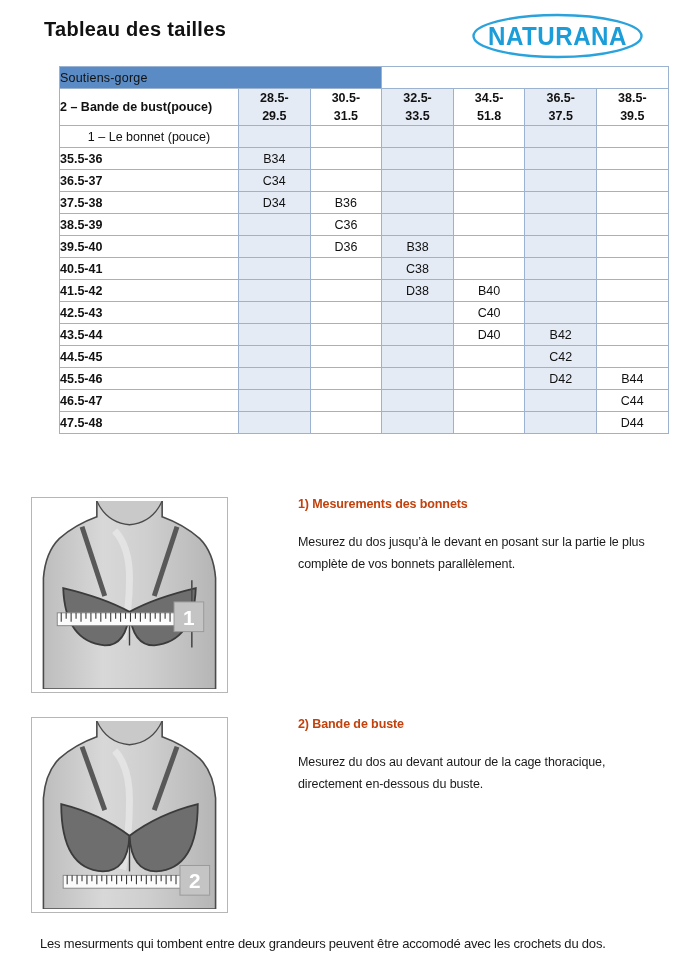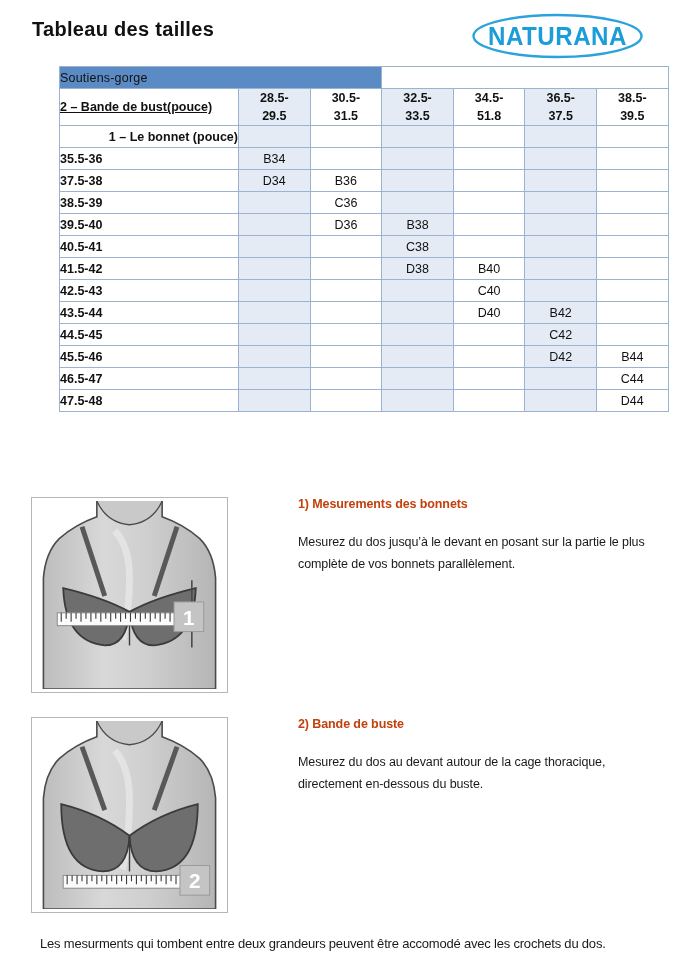--- a/index.html
+++ b/index.html
@@ -13,20 +13,21 @@
     font-family: "Liberation Sans", sans-serif;
     color: #1a1a1a;
     position: relative;
     overflow: hidden;
   }
 
   
   .doc-header {
     position: relative;
     height: 66px;
+    margin-left: 12px;
   }
   .doc-title {
     position: absolute;
     left: 32px;
     top: 18px;
     font-size: 20px;
     font-weight: bold;
     letter-spacing: 0.3px;
     color: #111111;
     font-family: "Liberation Sans", sans-serif;
@@ -84,35 +85,34 @@
     height: 44px;
     font-weight: bold;
     font-size: 13px;
     border-top: 1px solid #7d9cc4;
     border-bottom: 1px solid #7d9cc4;
   }
   td.hdr-label {
     text-align: left;
     padding-left: 9px;
     line-height: 1.45;
-    text-decoration: underline;
   }
   td.hdr-val {
     text-align: center;
     line-height: 1.45;
   }
   .hdr-val span { display: block; }
 
   
   .sub-row td { height: 23px; }
   td.sub-label {
-    font-weight: bold;
+    font-weight: normal;
     font-size: 13px;
     padding-left: 9px;
-    text-align: right;
+    text-align: center;
   }
 
   
   td.row-label {
     font-weight: bold;
     font-size: 13px;
     text-align: left;
     padding-right: 46px;
   }
   td.cell {
@@ -238,20 +238,29 @@
           <td class="cell stripe"></td>
           <td class="cell plain"></td>
           <td class="cell stripe"></td>
           <td class="cell plain"></td>
           <td class="cell stripe"></td>
           <td class="cell plain"></td>
         </tr>
         <tr>
           <td class="row-label plain">35.5-36</td>
           <td class="cell stripe">B34</td>
+          <td class="cell plain"></td>
+          <td class="cell stripe"></td>
+          <td class="cell plain"></td>
+          <td class="cell stripe"></td>
+          <td class="cell plain"></td>
+        </tr>
+        <tr>
+          <td class="row-label plain">36.5-37</td>
+          <td class="cell stripe">C34</td>
           <td class="cell plain"></td>
           <td class="cell stripe"></td>
           <td class="cell plain"></td>
           <td class="cell stripe"></td>
           <td class="cell plain"></td>
         </tr>
         <tr>
           <td class="row-label plain">37.5-38</td>
           <td class="cell stripe">D34</td>
           <td class="cell plain">B36</td>

